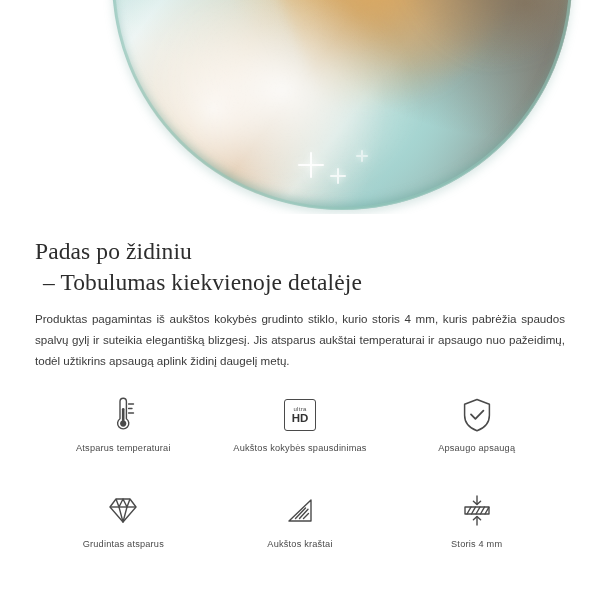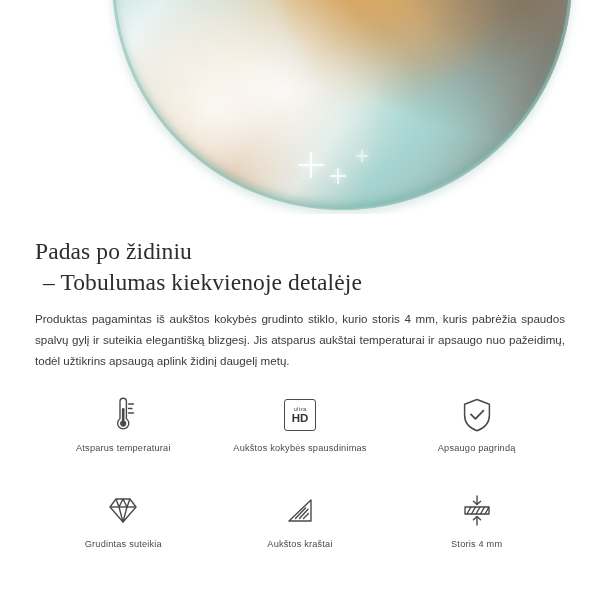--- a/index.html
+++ b/index.html
@@ -239,35 +239,35 @@
       <div class="caption">Aukštos kokybės spausdinimas</div>
     </div>
 
     <div class="feature">
       <div class="ico">
         <svg width="34" height="38" viewBox="0 0 34 38">
           <path d="M17 3.5 4.6 8.2v11.1c0 7.6 5.2 12.9 12.4 15.4 7.2-2.5 12.4-7.8 12.4-15.4V8.2z" fill="none" stroke="#4a4a4a" stroke-width="1.5" stroke-linejoin="round"></path>
           <path d="M11 18.4l4.4 4.4 8-8.2" fill="none" stroke="#4a4a4a" stroke-width="1.8" stroke-linecap="round" stroke-linejoin="round"></path>
         </svg>
       </div>
-      <div class="caption">Apsaugo pagrindą</div>
+      <div class="caption">Apsaugo apsaugą</div>
     </div>
 
     <div class="feature">
       <div class="ico">
         <svg width="38" height="34" viewBox="0 0 38 34">
           <g fill="none" stroke="#4a4a4a" stroke-width="1.4" stroke-linejoin="round">
             <path d="M6 13 12 5h14l6 8-13 15z"></path>
             <path d="M6 13h26"></path>
             <path d="M12 5l3 8 4-8 4 8 3-8"></path>
             <path d="M15 13l4 15 4-15"></path>
           </g>
         </svg>
       </div>
-      <div class="caption">Grudintas suteikia</div>
+      <div class="caption">Grudintas atsparus</div>
     </div>
 
     <div class="feature">
       <div class="ico">
         <svg width="38" height="34" viewBox="0 0 38 34">
           <g fill="none" stroke="#4a4a4a" stroke-width="1.4" stroke-linecap="round" stroke-linejoin="round">
             <path d="M8 27 L30 27 L30 6 Z"></path>
             <path d="M14.5 24.5 L24.5 14"></path>
             <path d="M18.5 24.5 L27 15.2"></path>
             <path d="M22.5 24.5 L27.5 19.4"></path>

